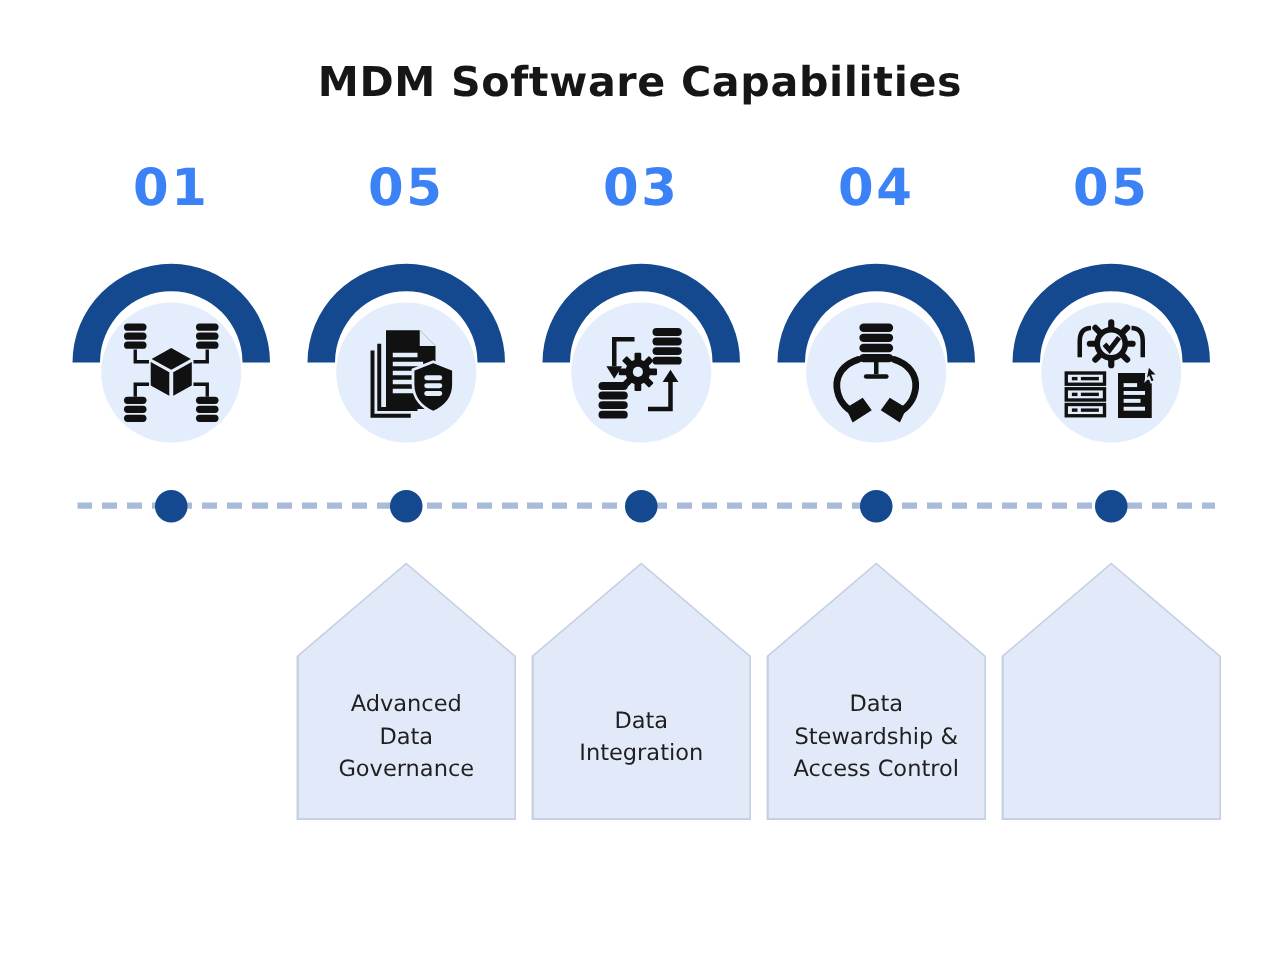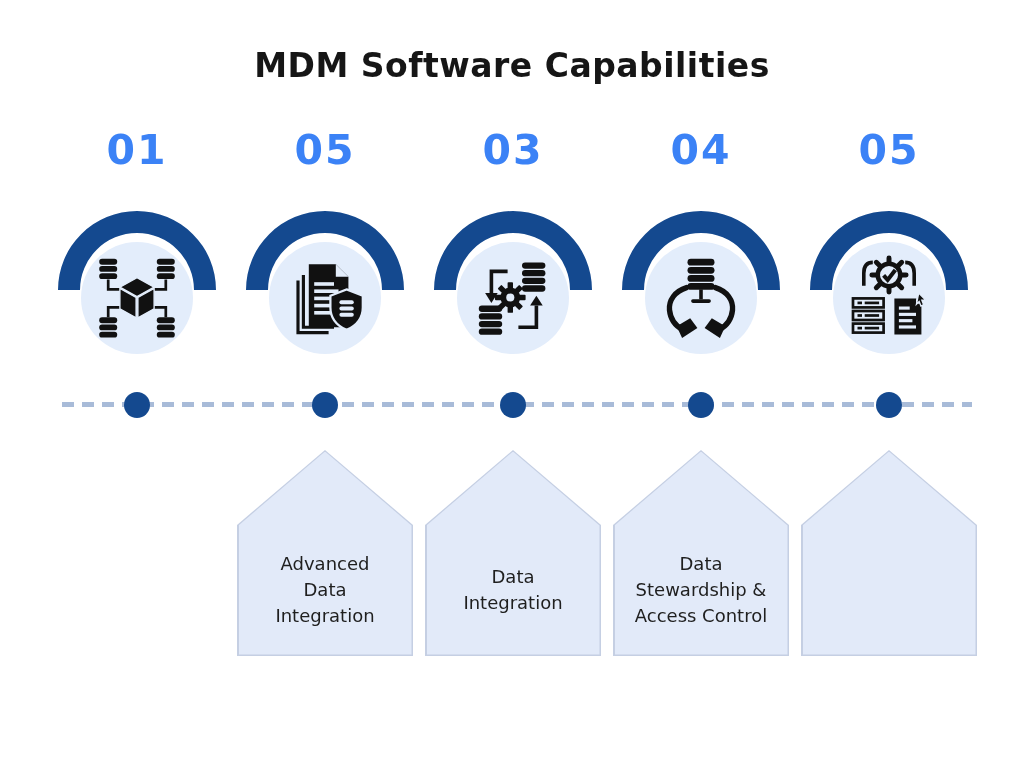--- a/index.html
+++ b/index.html
@@ -173,21 +173,21 @@
             <rect x="66" y="66" width="16" height="4.5" rx="2.2"></rect>
           </g>
         </g>
       </svg>
     </div>
     <div class="dot"></div>
     <div class="card">
       <div class="card-bg"></div>
       <div class="card-text">Advanced
 Data
-Integration</div>
+Governance</div>
     </div>
   </div>
 
   <div class="col col-3">
     <div class="num">03</div>
     <div class="medallion">
       <svg width="164" height="146" viewBox="0 0 164 146">
         <path d="M3,80 A79,79 0 0 1 161,80 L139,80 A57,57 0 0 0 25,80 Z" fill="#14498f"></path>
         <circle cx="82" cy="88" r="56" fill="#e3edfb"></circle>
         <g transform="translate(37,43.4) scale(0.9)">

